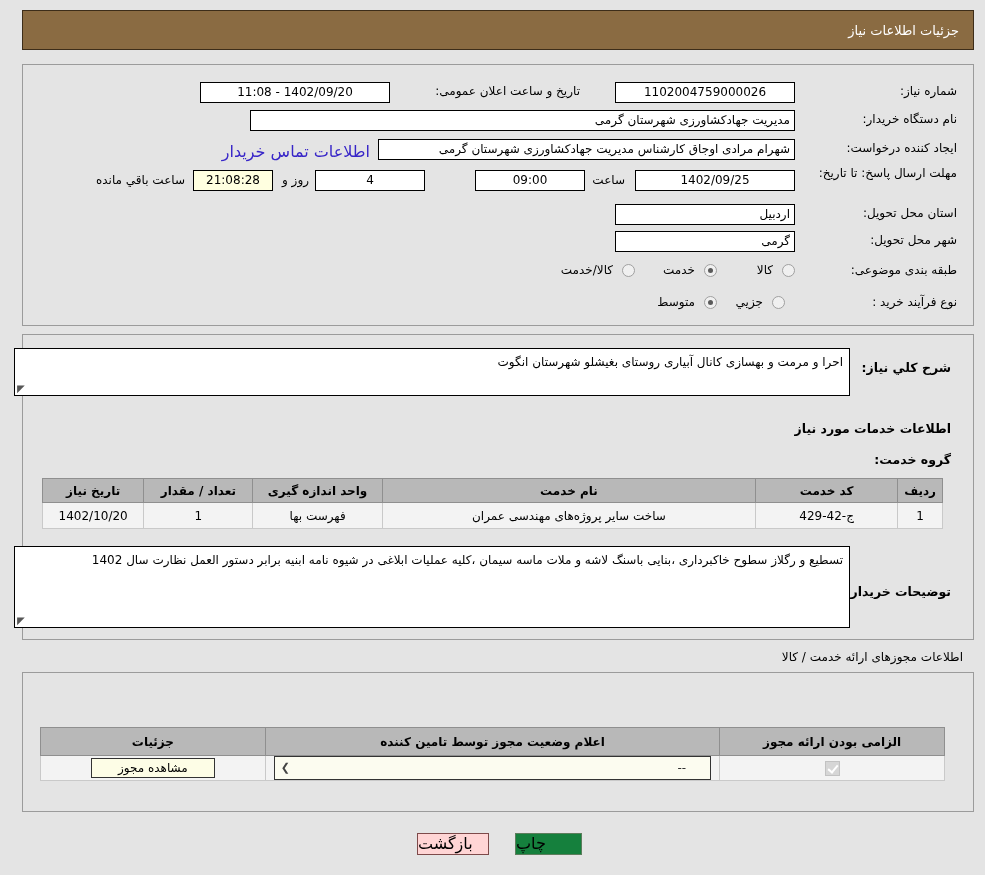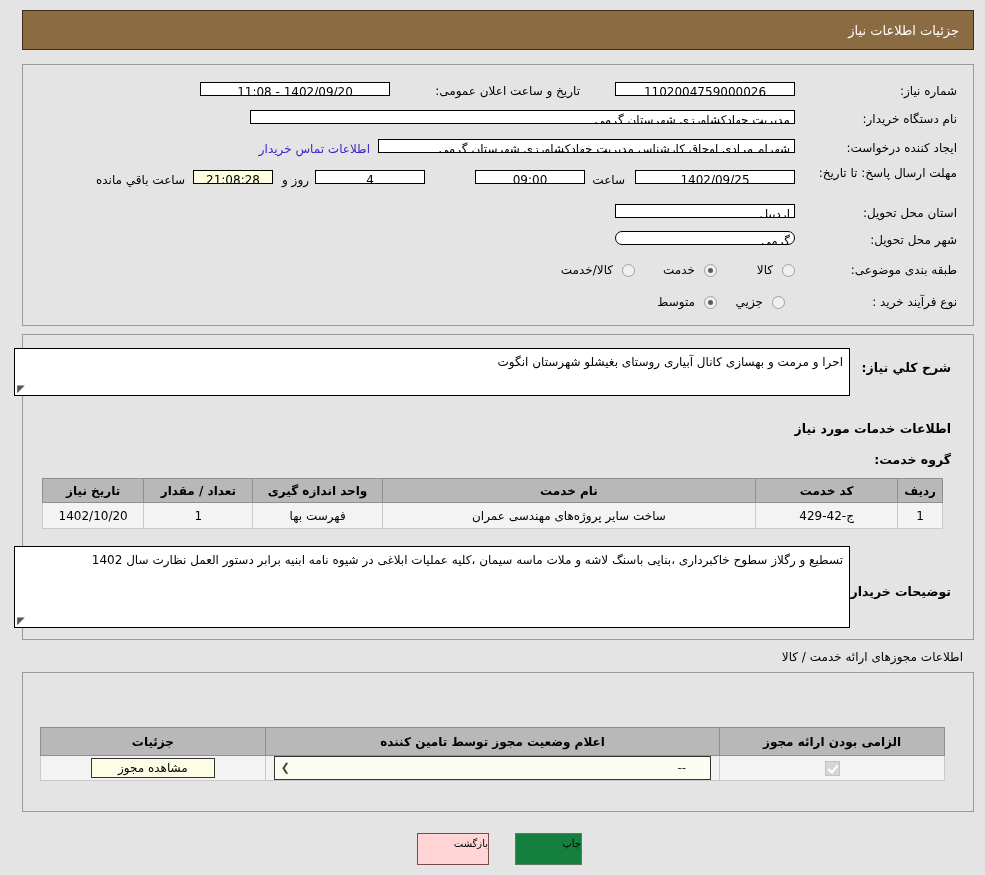--- a/index.html
+++ b/index.html
@@ -72,36 +72,36 @@
     text-align: right;
     white-space: nowrap;
     font-size: 12px;
     color: #000;
     z-index: 4;
   }
   .fld {
     position: absolute;
     background: #ffffff;
     border: 1px solid #000000;
-    height: 14px;
+    height: 21px;
     line-height: 19px;
     font-size: 12px;
     padding: 0 4px;
     color: #000;
     text-align: center;
     overflow: hidden;
     white-space: nowrap;
     z-index: 4;
   }
   .fld.right { text-align: right; }
   .fld.yellow { background: #ffffe0; }
   .link {
     position: absolute;
     color: #3826c8;
-    font-size: 12px;
+    font-size: 16px;
     white-space: nowrap;
     cursor: pointer;
     z-index: 5;
   }
   .plain {
     position: absolute;
     font-size: 12px;
     white-space: nowrap;
     z-index: 4;
   }
@@ -259,24 +259,24 @@
   .cap {
     position: absolute;
     font-size: 12px;
     white-space: nowrap;
     z-index: 4;
   }
 
   
   .btn {
     position: absolute;
-    height: 32px;
+    height: 22px;
     line-height: 20px;
-    font-size: 10px;
-    text-align: right;
+    font-size: 16px;
+    text-align: left;
     border: 1px solid #555;
     cursor: pointer;
     z-index: 4;
   }
   .btn-back  { background: #ffd5d5; border-color: #7d4a4a; }
   .btn-print { background: #15803d; border-color: #5c7d5c; }
 </style>
 </head>
 <body>
 
@@ -315,21 +315,21 @@
   <div class="fld" style="top:170px; right:400px; width:110px;">09:00</div>
   <div class="fld" style="top:170px; right:560px; width:110px;">4</div>
   <div class="plain" style="top:173px; right:676px;">روز و</div>
   <div class="fld yellow" style="top:170px; right:712px; width:80px;">21:08:28</div>
   <div class="plain" style="top:173px; right:800px;">ساعت باقي مانده</div>
 
   <div class="lbl" style="top:206px; right:28px; width:150px;">استان محل تحویل:</div>
   <div class="fld right" style="top:204px; right:190px; width:180px;">اردبیل</div>
 
   <div class="lbl" style="top:233px; right:28px; width:150px;">شهر محل تحویل:</div>
-  <div class="fld right" style="top:231px; right:190px; width:180px;border-radius:9px;">گرمی</div>
+  <div class="fld right" style="top:231px; right:190px; width:180px;">گرمی</div>
 
   <div class="lbl" style="top:263px; right:28px; width:150px;">طبقه بندی موضوعی:</div>
 
   <div class="radio" style="top:264px; right:190px;"></div>
   <div class="radio-lbl" style="top:263px; right:212px;">کالا</div>
 
   <div class="radio on" style="top:264px; right:268px;"></div>
   <div class="radio-lbl" style="top:263px; right:290px;">خدمت</div>
 
   <div class="radio" style="top:264px; right:350px;"></div>

